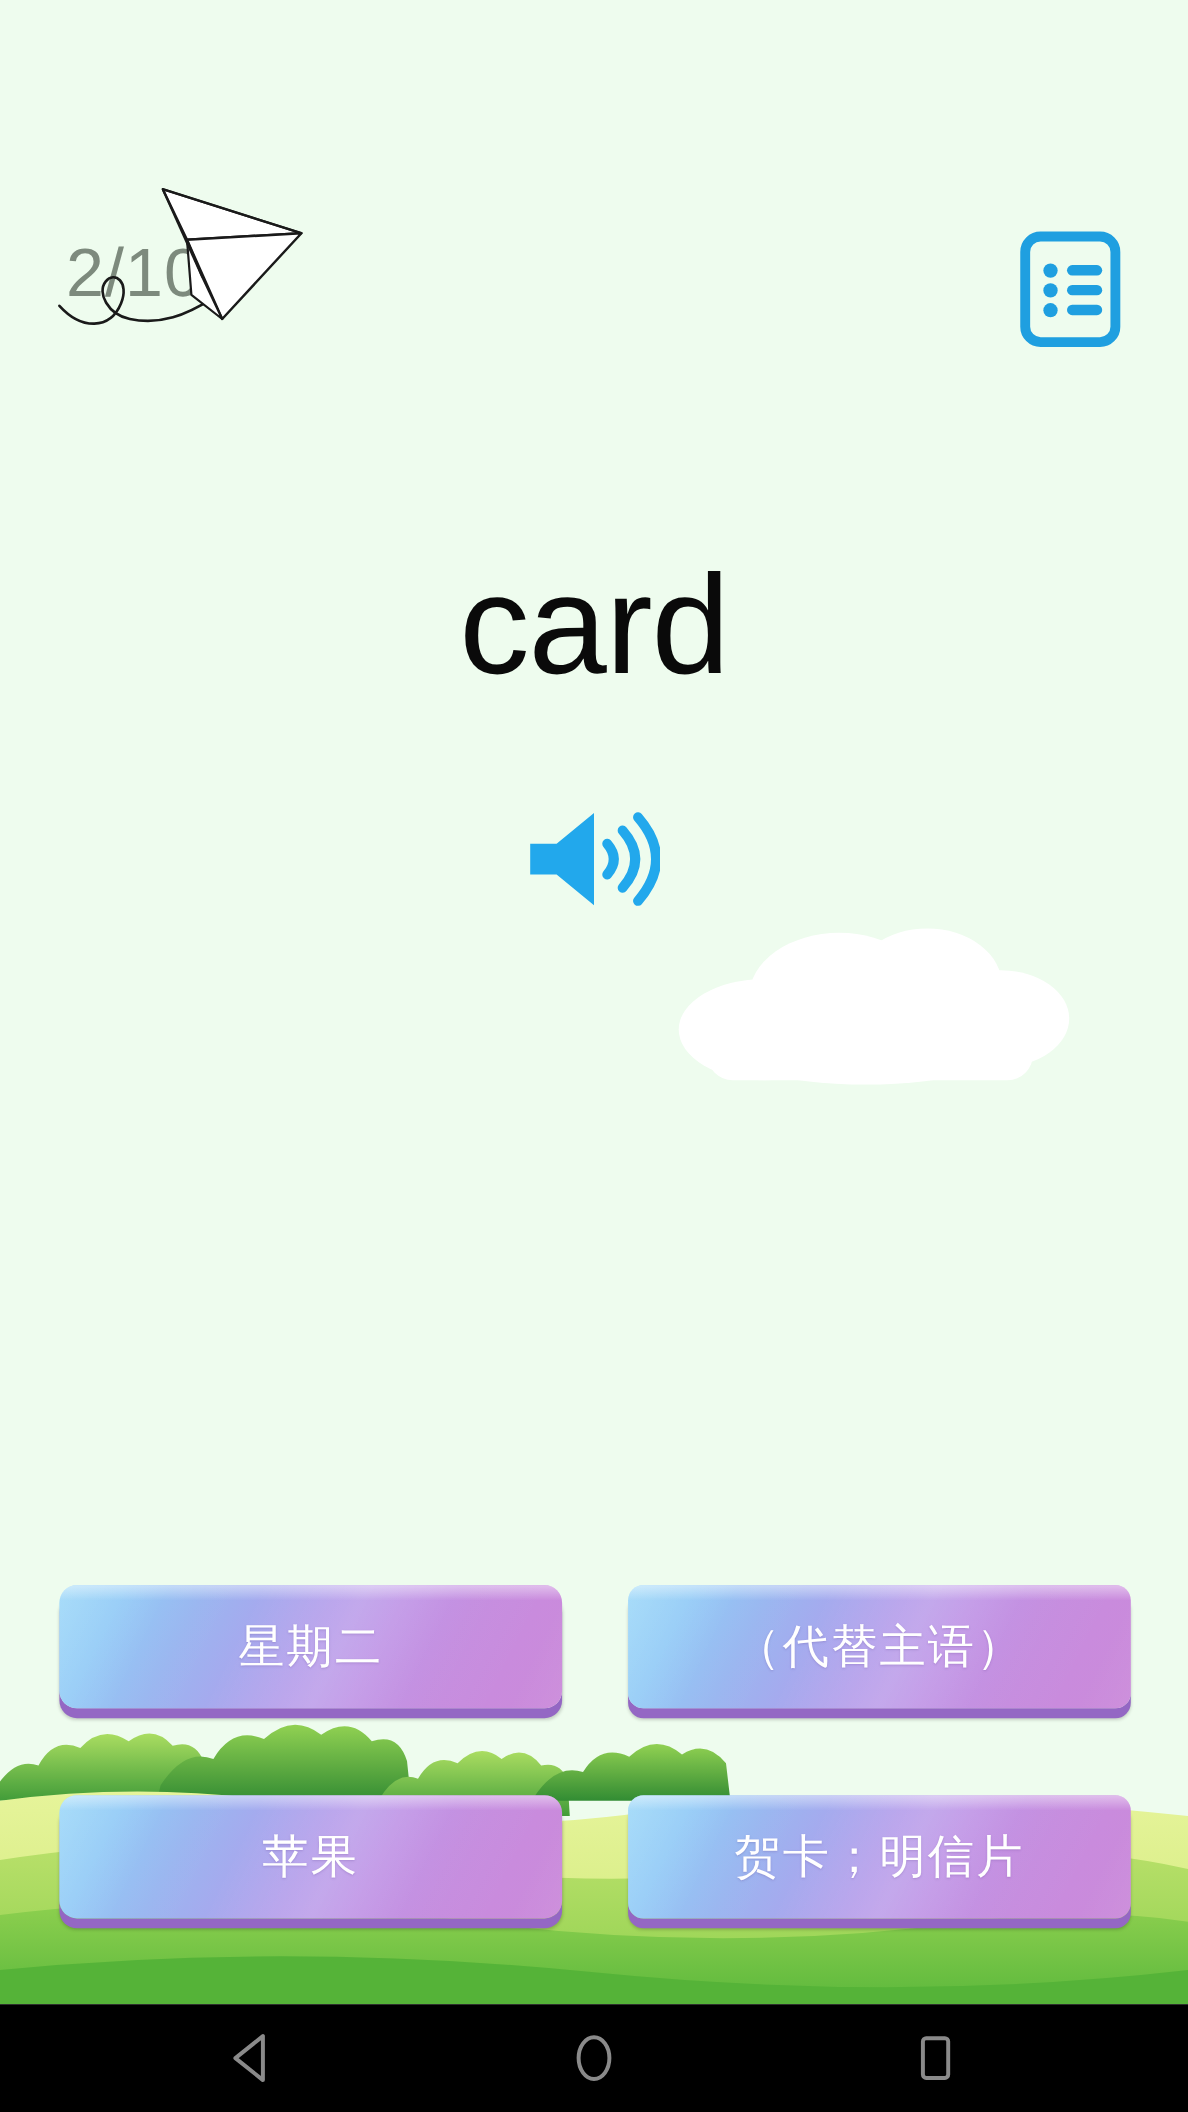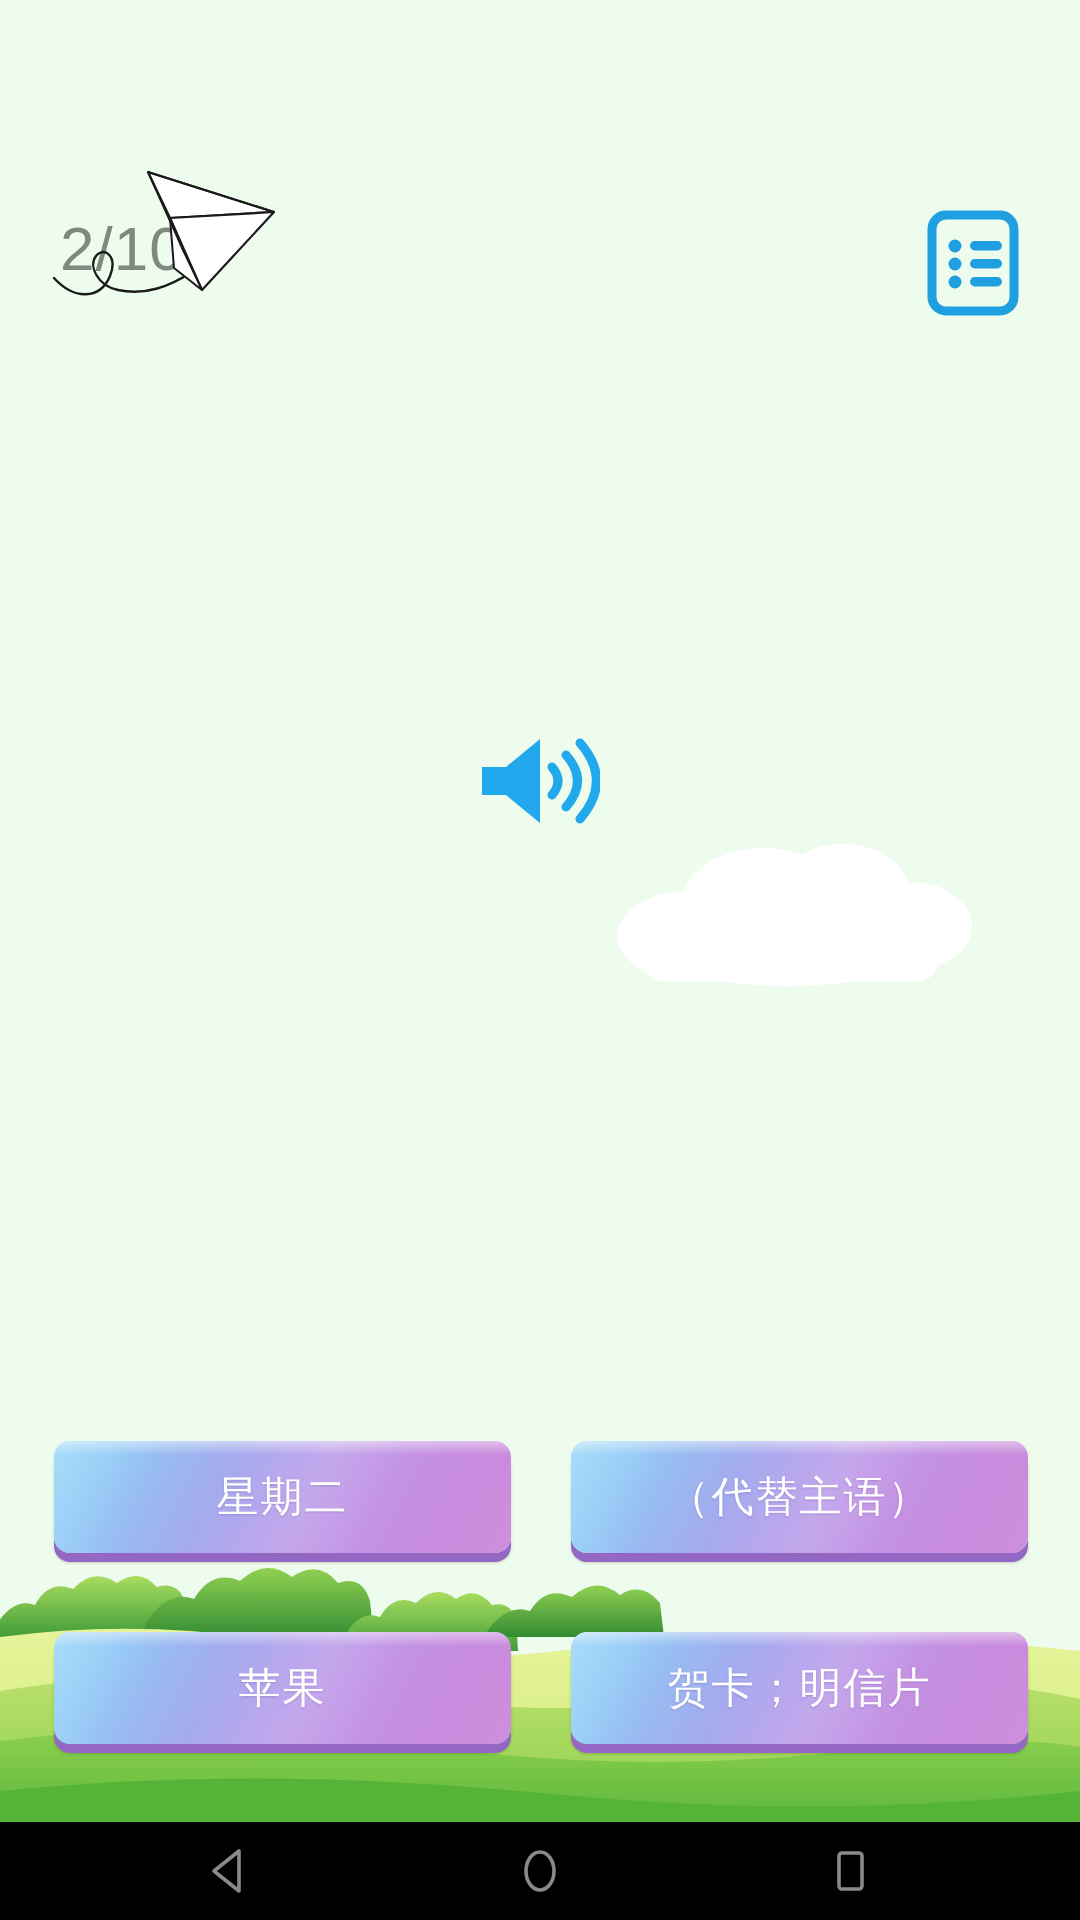--- a/index.html
+++ b/index.html
@@ -159,21 +159,21 @@
     font-weight: 400;
     letter-spacing: 2px;
     cursor: pointer;
     overflow: hidden;
     display: flex;
     align-items: center;
     justify-content: center;
     text-shadow: 0 1px 2px rgba(90,60,140,0.25);
   }
   .answer-btn.left  { left: 54px; }
-  .answer-btn.right { left: 571px; }
+  .answer-btn.right { left: 571px; border-radius: 14px; }
 
   
   .answer-btn::before {
     content: "";
     position: absolute;
     left: -10%;
     top: -60%;
     width: 125%;
     height: 220%;
     background:
@@ -328,20 +328,21 @@
           <circle cx="28" cy="54" r="6.5" fill="#1f9fe0"></circle>
           <circle cx="28" cy="72" r="6.5" fill="#1f9fe0"></circle>
           <rect x="43" y="31" width="32" height="9.5" rx="4.75" fill="#1f9fe0"></rect>
           <rect x="43" y="49" width="32" height="9.5" rx="4.75" fill="#1f9fe0"></rect>
           <rect x="43" y="67" width="32" height="9.5" rx="4.75" fill="#1f9fe0"></rect>
         </svg>
       </div>
 
     </div>
 
+    <div id="word">card</div>
 
     <div id="speaker-btn">
       <svg width="122" height="92" viewBox="0 0 122 92" xmlns="http://www.w3.org/2000/svg">
         <path d="M4 32 L28 32 L62 4 L62 88 L28 60 L4 60 Z" fill="#22a8ec"></path>
         <path d="M74 32 q12 14 0 28" fill="none" stroke="#22a8ec" stroke-width="9" stroke-linecap="round"></path>
         <path d="M88 20 q23 26 0 52" fill="none" stroke="#22a8ec" stroke-width="9" stroke-linecap="round"></path>
         <path d="M102 8 q33 38 0 76" fill="none" stroke="#22a8ec" stroke-width="9" stroke-linecap="round"></path>
       </svg>
     </div>
 

